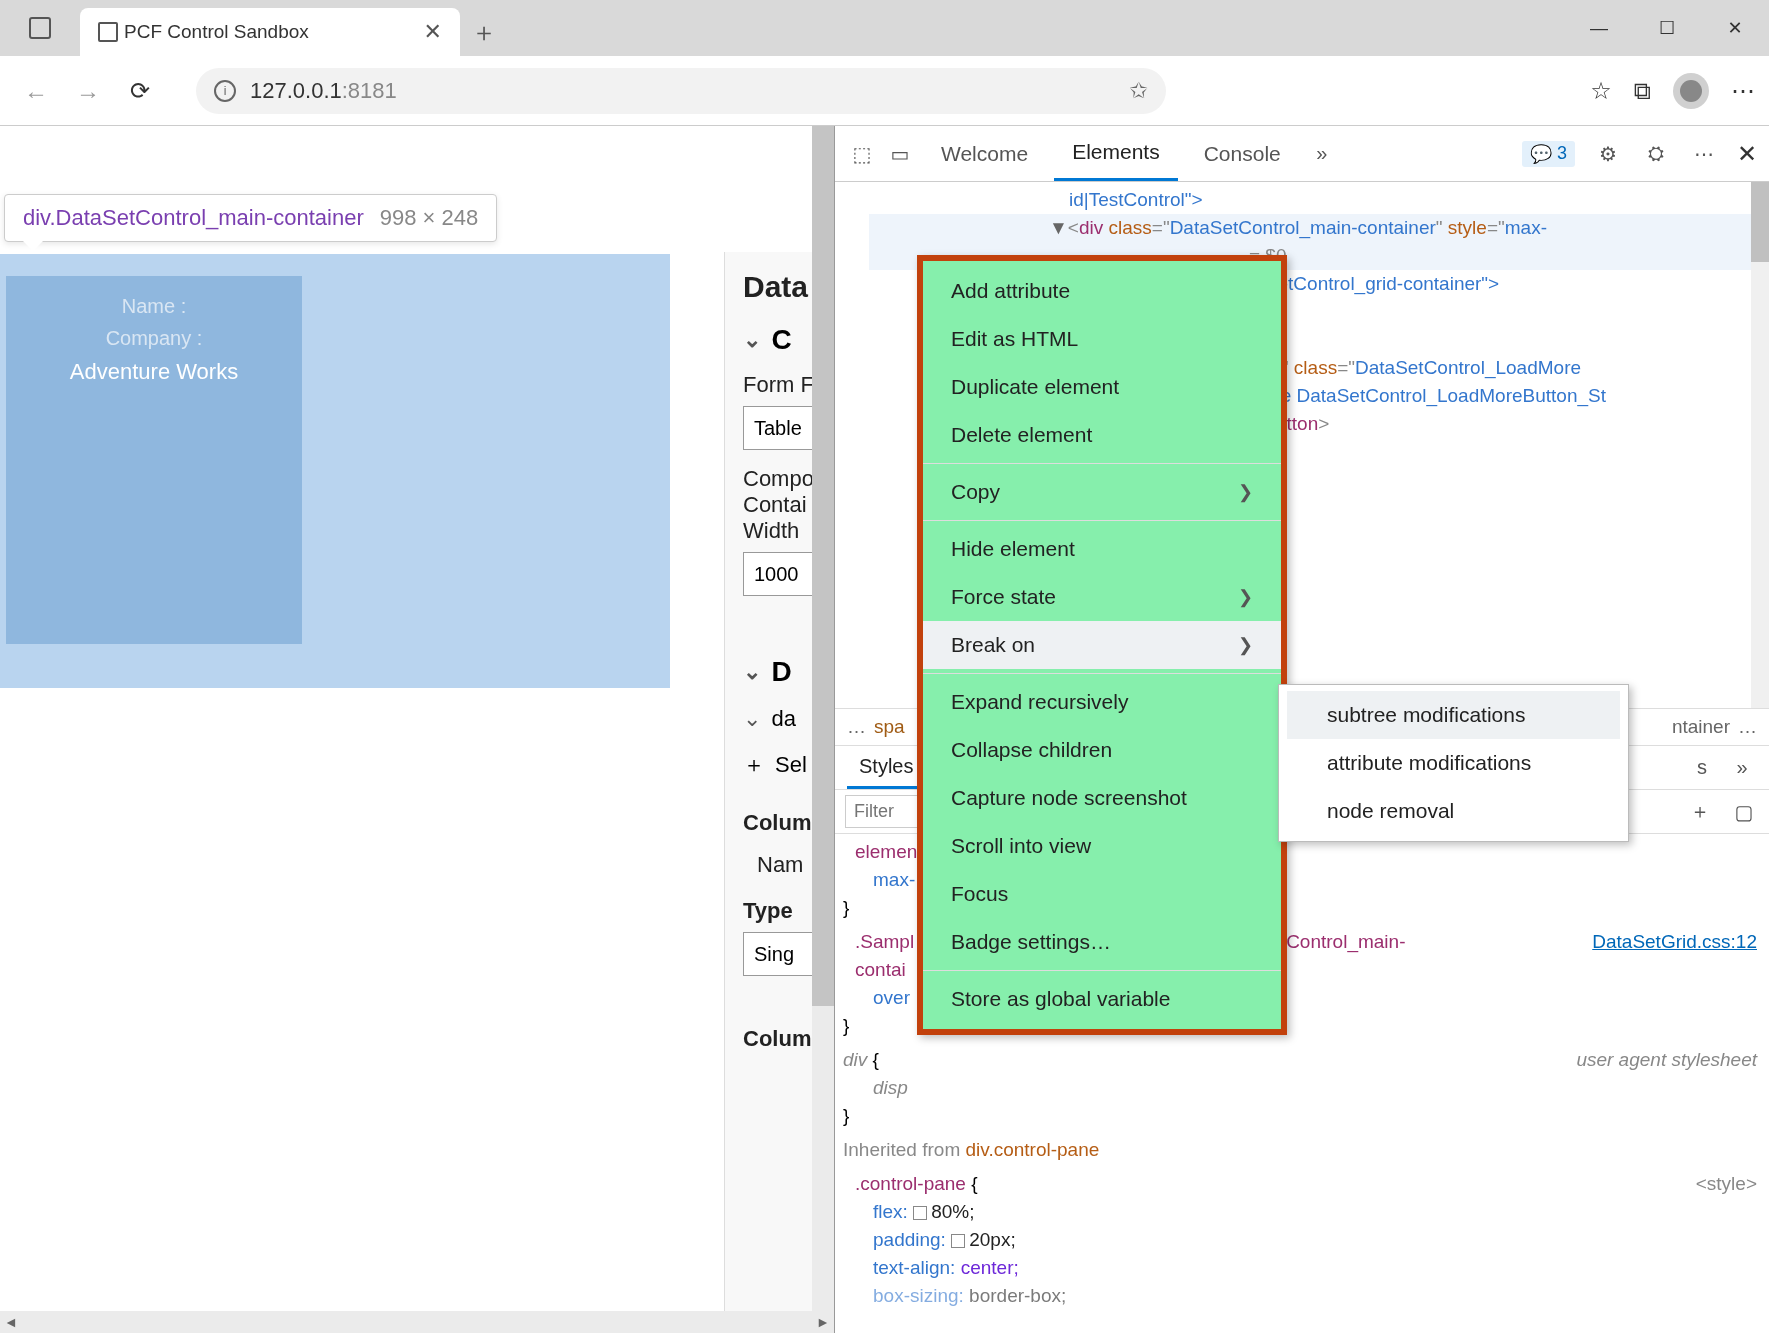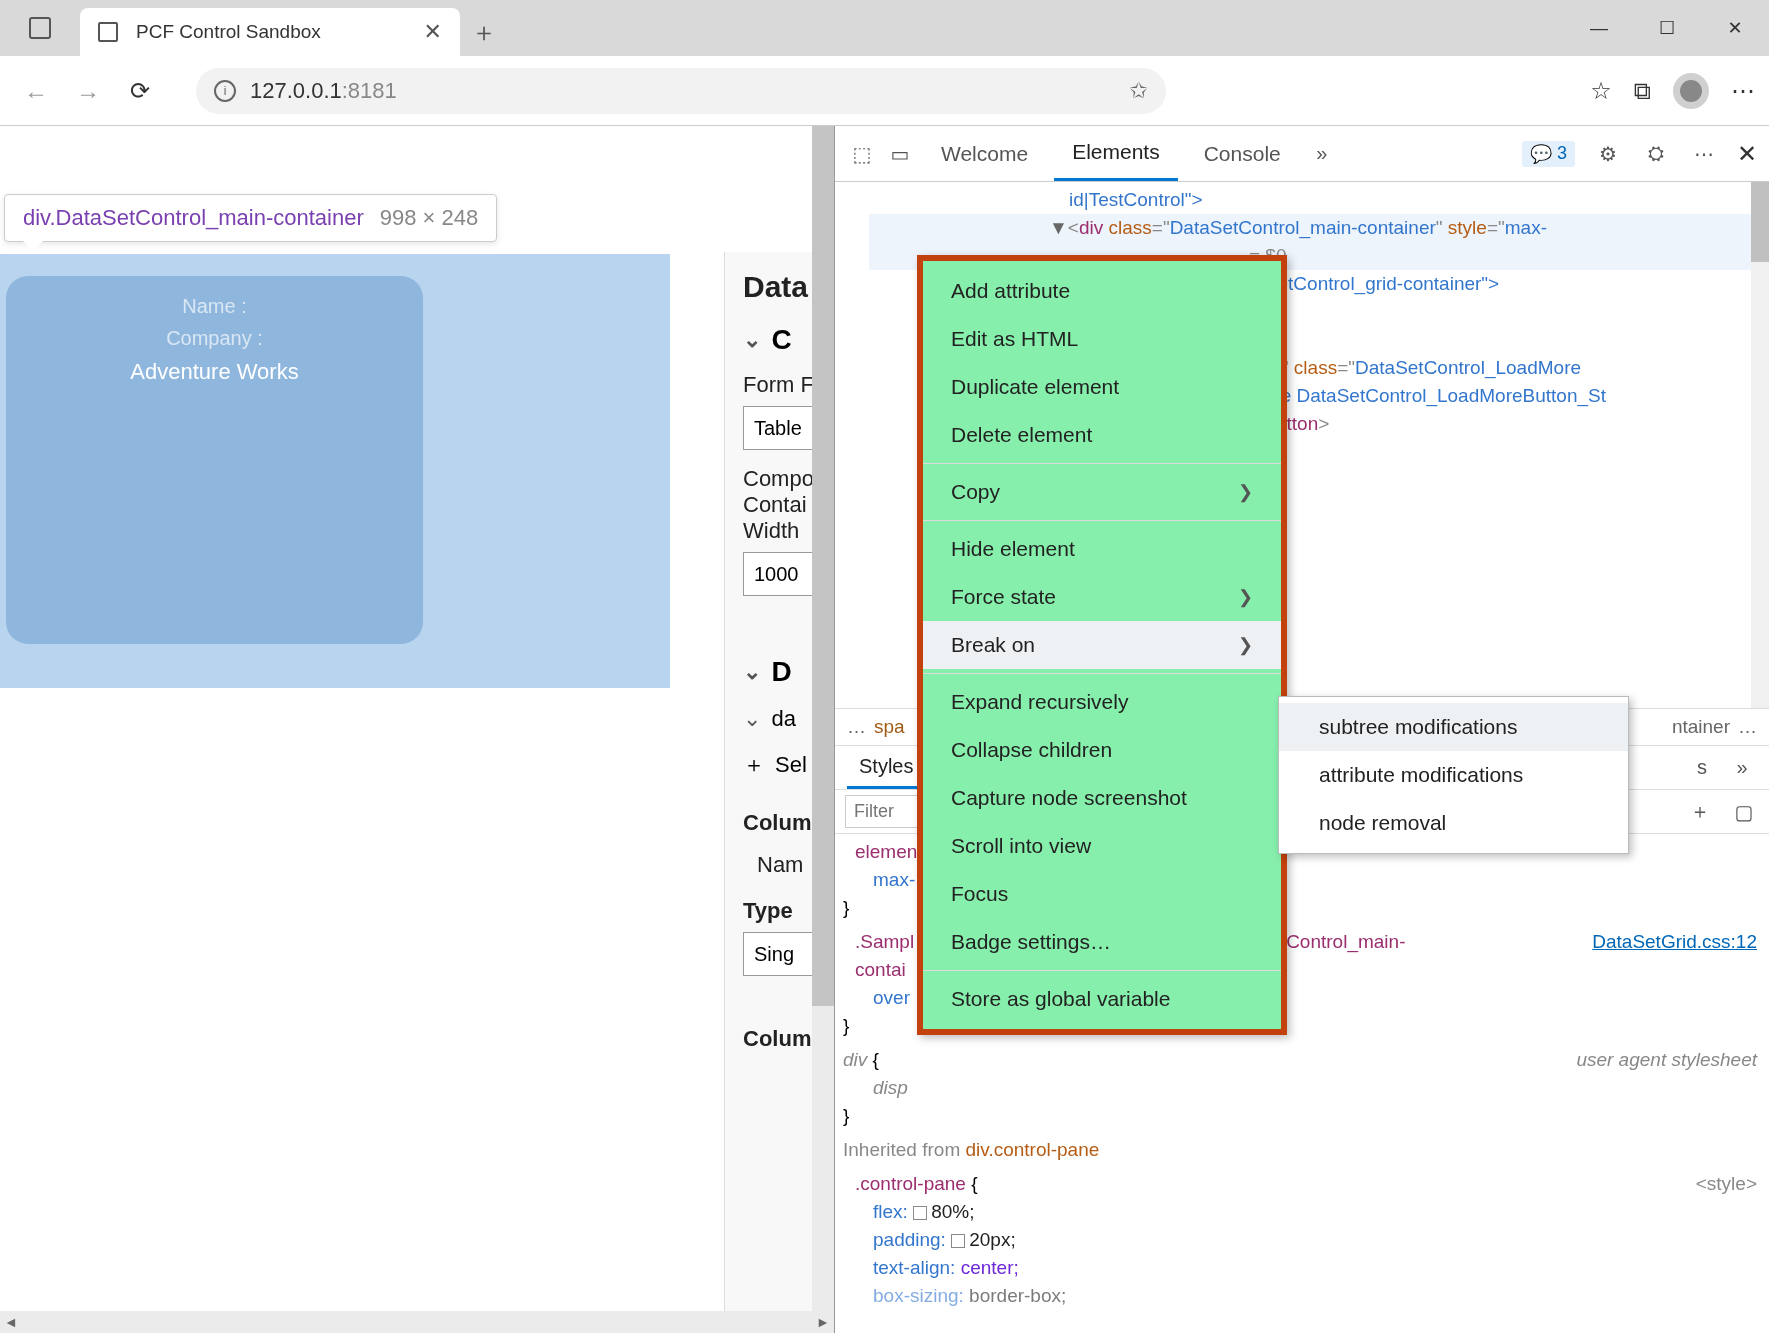--- a/index.html
+++ b/index.html
@@ -2,21 +2,21 @@
 <html><head>
 <meta charset="utf-8">
 <style>
 * { margin: 0; padding: 0; box-sizing: border-box; font-family: "Segoe UI", Arial, sans-serif; }
 body { width: 1769px; height: 1333px; background: #e8e8e8; overflow: hidden; position: relative; }
 
 
 .titlebar { height: 56px; background: #d9d9d9; display: flex; align-items: flex-end; }
 .titlebar-left { width: 80px; display: flex; align-items: center; justify-content: center; height: 100%; }
 .titlebar-square { width: 22px; height: 22px; border: 2px solid #555; border-radius: 3px; }
-.tab { background: #fff; height: 48px; border-radius: 8px 8px 0 0; display: flex; align-items: center; padding: 0 18px; gap: 18px; width: 380px; }
+.tab { background: #fff; height: 48px; border-radius: 8px 8px 0 0; display: flex; align-items: center; padding: 0 18px; gap: 6px; width: 380px; }
 .tab-favicon { width: 20px; height: 20px; border: 2px solid #555; border-radius: 2px; }
 .tab-title { font-size: 19px; color: #333; flex: 1; }
 .tab-close { font-size: 22px; color: #555; cursor: pointer; }
 .tab-add { width: 48px; height: 48px; display: flex; align-items: center; justify-content: center; font-size: 26px; color: #555; }
 .window-controls { margin-left: auto; display: flex; height: 100%; align-items: center; }
 .win-btn { width: 68px; height: 100%; display: flex; align-items: center; justify-content: center; font-size: 18px; color: #333; }
 
 
 .toolbar { height: 70px; background: #fff; display: flex; align-items: center; padding: 0 14px; gap: 8px; border-bottom: 1px solid #ccc; }
 .nav-btn { width: 44px; height: 44px; display: flex; align-items: center; justify-content: center; color: #999; font-size: 24px; }
@@ -38,21 +38,21 @@
 .left-scroll-thumb { width: 100%; height: 880px; background: #c4c4c4; }
 
 
 .hover-tooltip { position: absolute; top: 68px; left: 4px; background: #fff; border: 1px solid #ccc; border-radius: 4px; padding: 10px 18px; box-shadow: 0 2px 6px rgba(0,0,0,0.1); font-size: 22px; color: #333; }
 .hover-tooltip .selector { color: #7a3fb0; }
 .hover-tooltip .dims { color: #888; margin-left: 16px; }
 .hover-tooltip::after { content:""; position:absolute; left:18px; bottom:-10px; border:10px solid transparent; border-top-color:#fff; border-bottom:none; }
 
 
 .highlight-outer { position: absolute; top: 128px; left: 0; width: 670px; height: 434px; background: #b9d4ef; }
-.highlight-inner { position: absolute; top: 22px; left: 6px; width: 417px; height: 368px; background: #8fb7de; border-radius: 22px; }
+.highlight-inner { position: absolute; top: 22px; left: 6px; width: 296px; height: 368px; background: #8fb7de; }
 .card-text { text-align: center; padding-top: 14px; color: #d9e6f3; font-size: 20px; line-height: 1.6; }
 .card-text .strong { color: #fff; font-size: 22px; }
 
 
 .mid-panel { position: absolute; left: 724px; top: 126px; width: 110px; height: 1200px; background: #f8f8f8; border-left: 1px solid #ddd; padding: 18px 10px 18px 18px; overflow: hidden; }
 .mid-heading { font-size: 30px; font-weight: bold; color: #222; margin-bottom: 20px; white-space: nowrap; }
 .mid-bold { font-size: 28px; font-weight: bold; white-space: nowrap; margin: 18px 0 10px; display:flex; align-items:center; gap:10px;}
 .mid-label { font-size: 22px; color: #222; margin: 16px 0 8px; white-space: nowrap; }
 .mid-input { width: 72px; height: 44px; border: 1px solid #999; padding: 6px 10px; font-size: 20px; background:#fff; }
 .mid-addrow { display:flex; align-items:center; gap:10px; white-space:nowrap; font-size:22px; margin-top:18px;}
@@ -105,21 +105,21 @@
 .bottom-scroll .track { flex:1; }
 
 
 .ctx-menu { position: absolute; left: 917px; top: 255px; width: 370px; background: #86efac; border: 6px solid #c2410c; box-shadow: 3px 3px 8px rgba(0,0,0,0.25); z-index: 100; padding: 6px 0; }
 .ctx-item { padding: 12px 28px; font-size: 21px; color: #222; display: flex; align-items: center; justify-content: space-between; }
 .ctx-item.hover { background: #eef1f3; }
 .ctx-sep { height: 1px; background: #ddd; margin: 4px 0; }
 .ctx-arrow { color: #555; font-size: 18px; }
 
 
-.ctx-submenu { position: absolute; left: 1278px; top: 684px; width: 351px; background: #fff; border: 1px solid #bbb; box-shadow: 3px 3px 8px rgba(0,0,0,0.25); z-index: 101; padding: 6px 0; margin-top: 12px; }
+.ctx-submenu { position: absolute; left: 1278px; top: 684px; width: 351px; background: #fff; border: 1px solid #bbb; box-shadow: 3px 3px 8px rgba(0,0,0,0.25); z-index: 101; padding: 6px 8px; }
 .ctx-submenu .ctx-item { padding: 12px 40px; }
 
 </style>
 </head>
 <body>
 
 <div class="titlebar">
   <div class="titlebar-left">
       <div class="titlebar-square"></div>
     </div>

